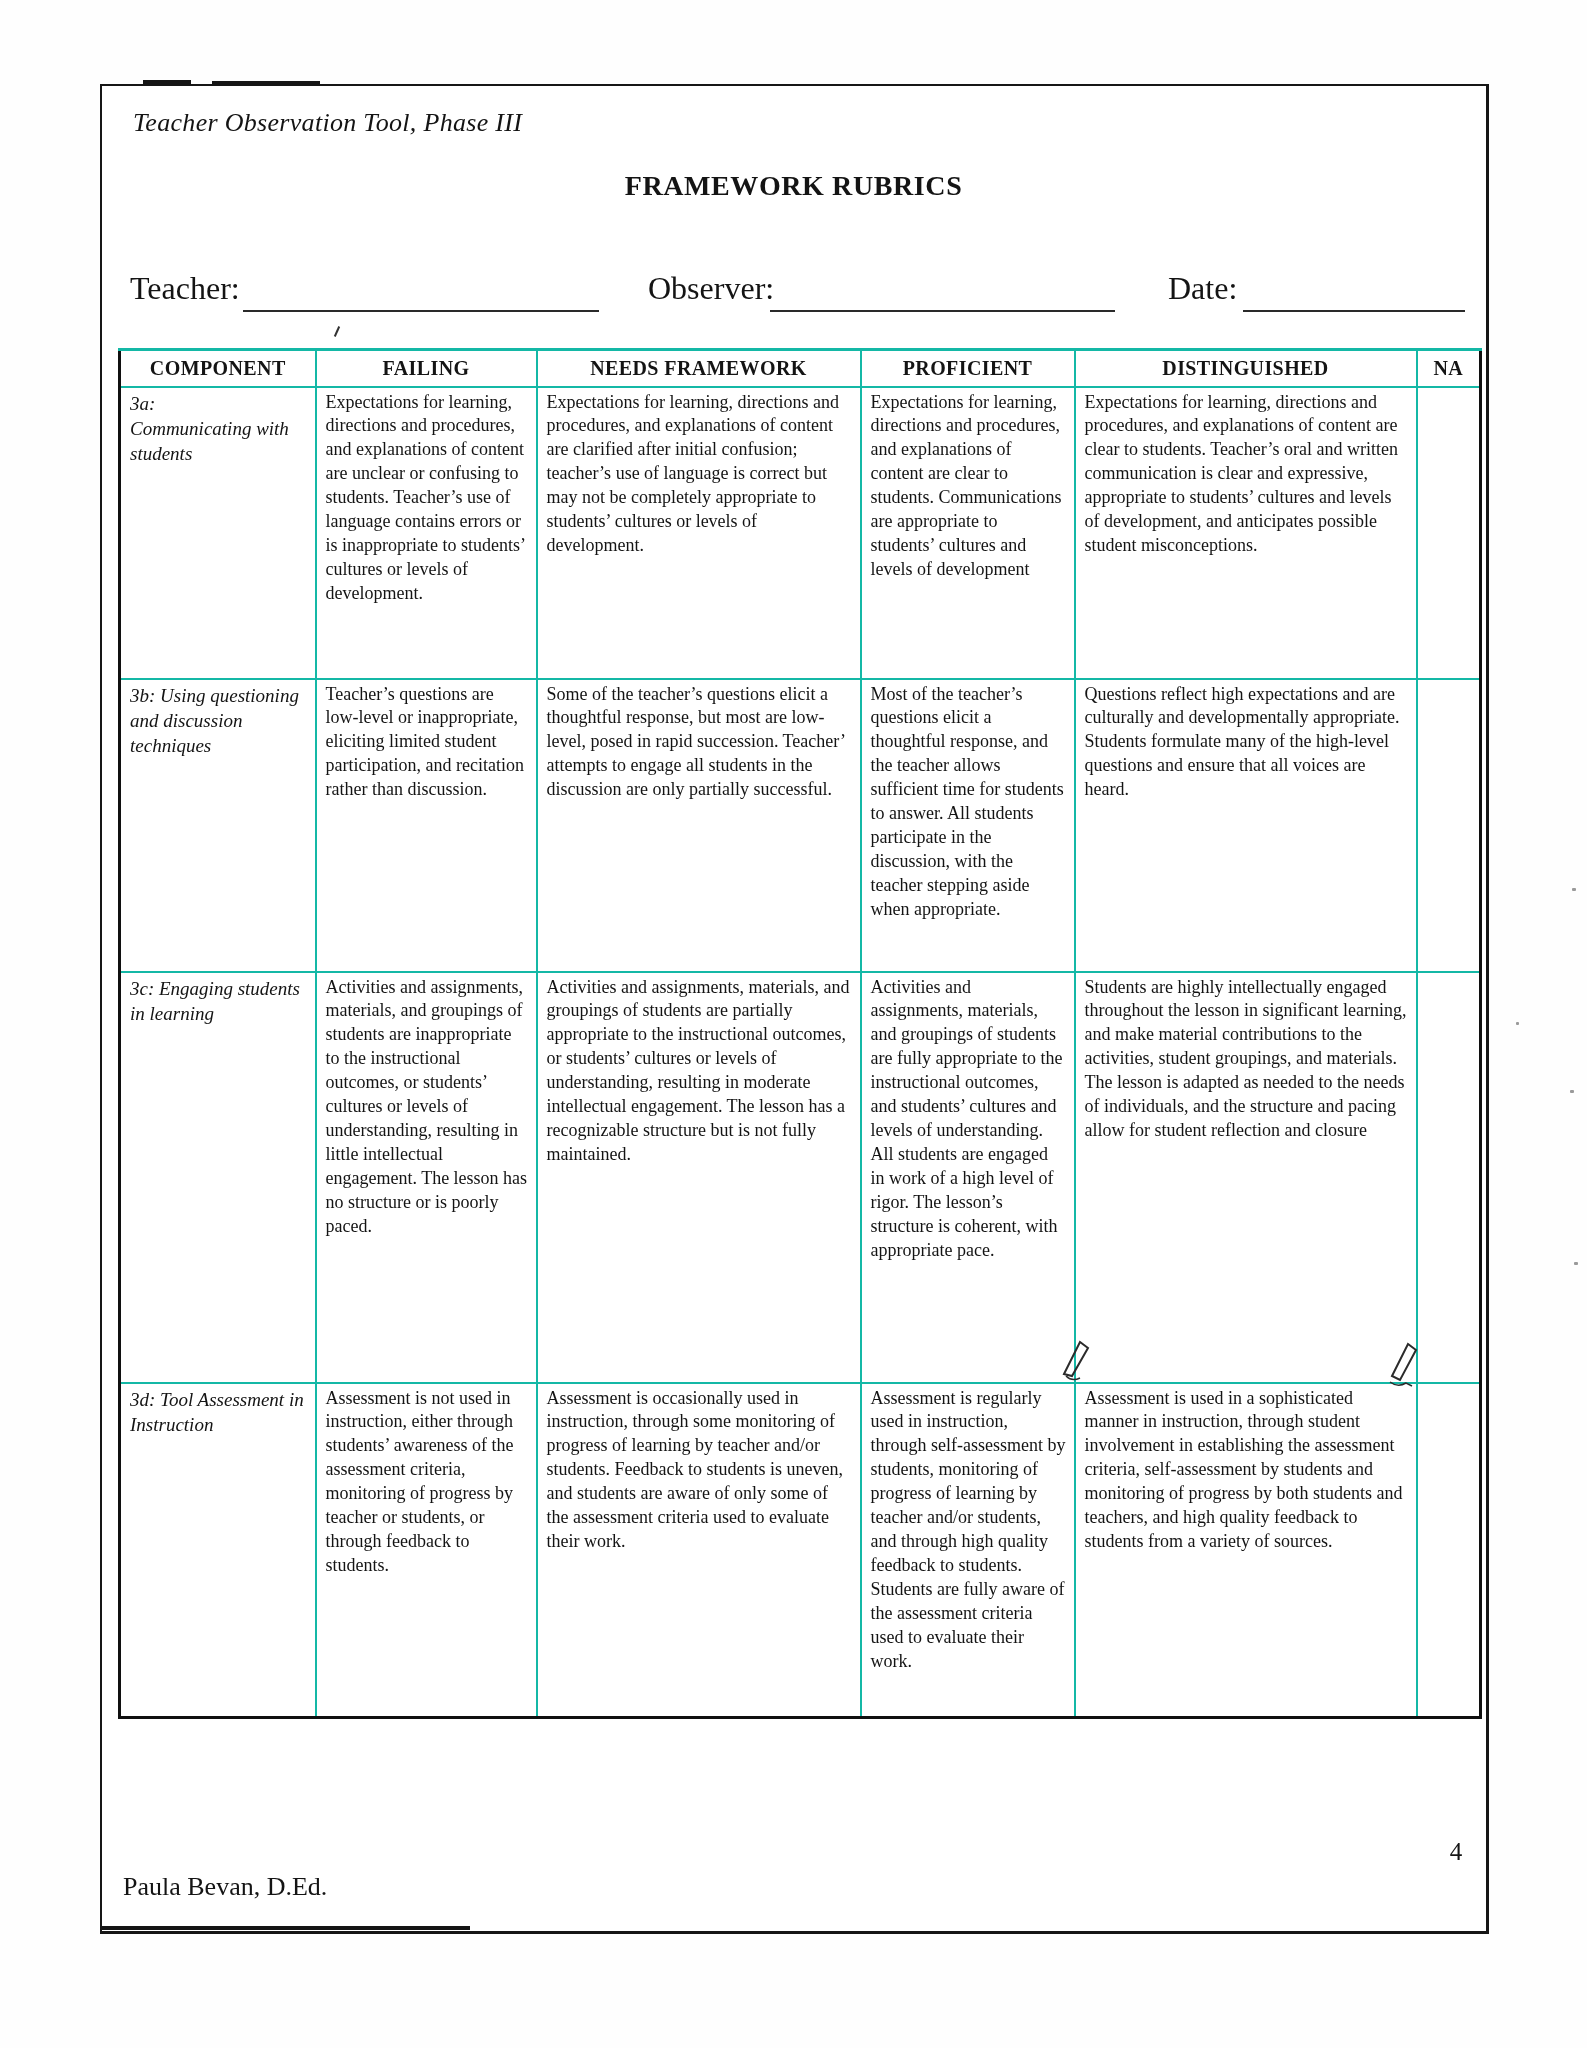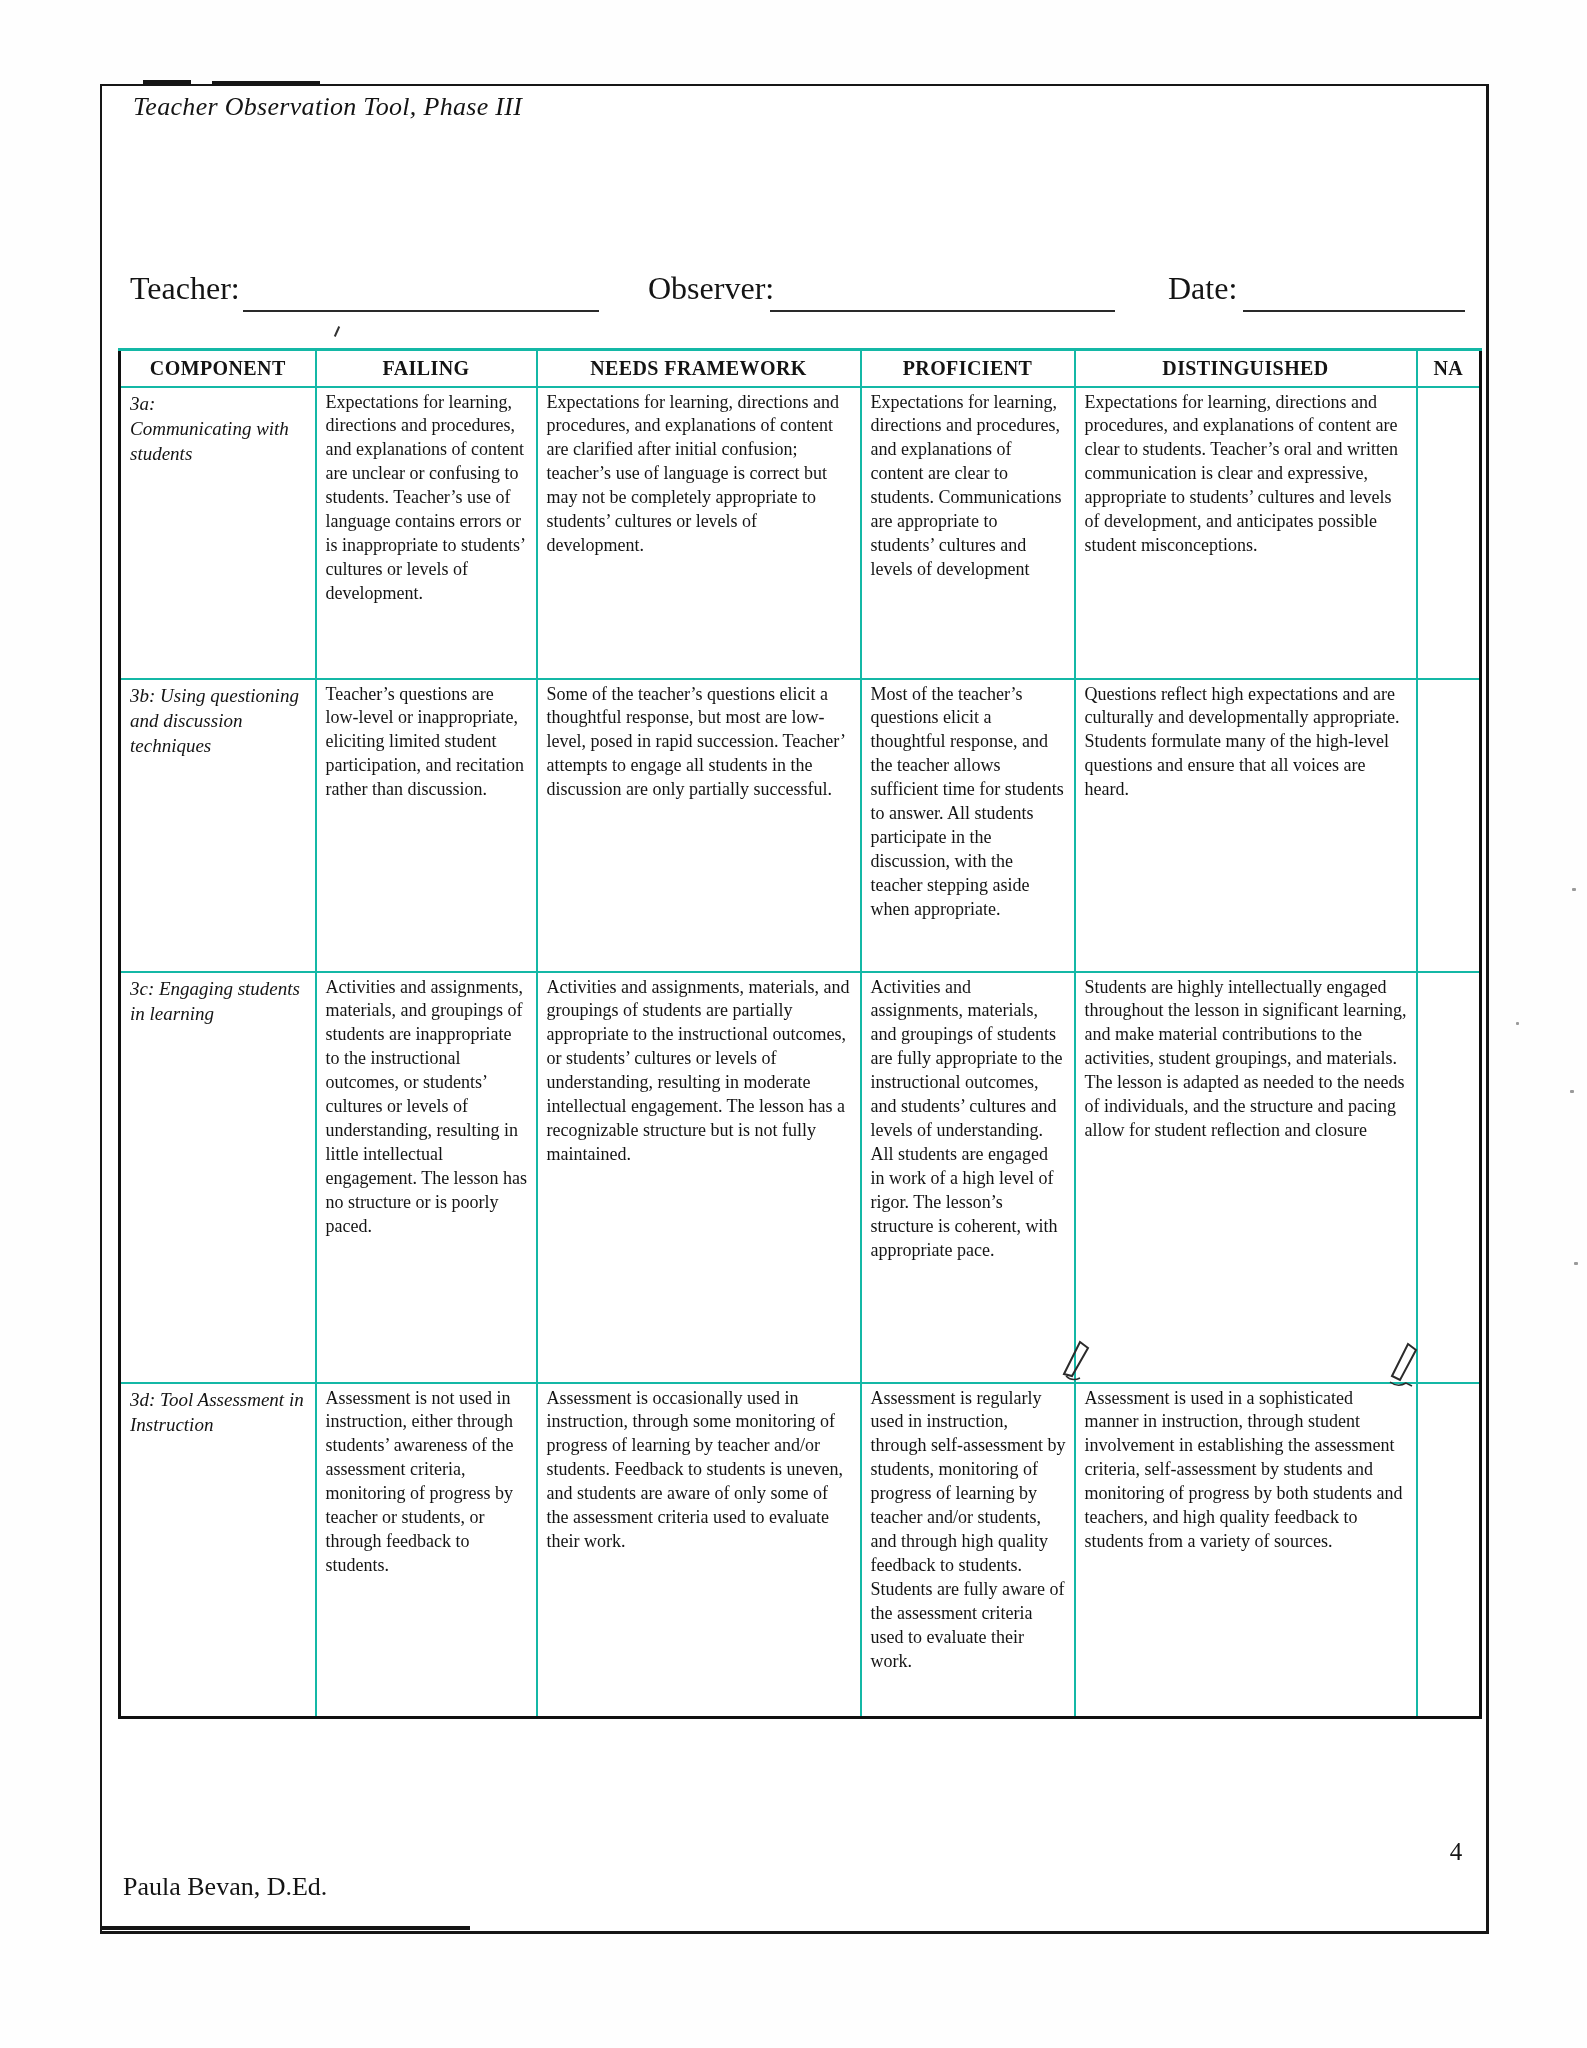--- a/index.html
+++ b/index.html
@@ -6,21 +6,21 @@
   .canvas {
     position:relative; width:1587px; height:2048px; background:#fefefe;
     font-family:"Liberation Serif", serif; color:#141414; overflow:hidden;
   }
   .frame {
     position:absolute; left:100px; top:84px; width:1384px; height:1845px;
     border:2px solid #161616; border-right-width:3px; border-bottom-width:3px;
     background:#ffffff;
   }
   .doc-header {
-    position:absolute; left:133px; top:92px; font-style:italic; font-size:26px;
+    position:absolute; left:133px; top:108px; font-style:italic; font-size:26px;
     letter-spacing:0.3px;
   }
   .title-block { position:absolute; left:100px; width:1387px; text-align:center; }
   .title { top:170px; font-size:28px; font-weight:bold; letter-spacing:0.6px; }
   .subtitle { top:207px; font-size:26px; font-weight:bold; }
   .flabel { position:absolute; top:270px; font-weight:normal; font-size:32px; }
   .fieldline { position:absolute; top:280px; height:30px; border-bottom:2px solid #2a2a2a; }
   .rubric-table {
     position:absolute; left:118px; top:348px; width:1361px;
     border-collapse:collapse; table-layout:fixed;
@@ -53,20 +53,21 @@
 </style>
 </head>
 <body>
 
 <div class="canvas">
 
   <div class="frame"></div>
 
   <div class="doc-header">Teacher Observation Tool, Phase III</div>
 
+  <div class="title-block title" style="top:170px;">FRAMEWORK RUBRICS</div>
 
   <div class="flabel" style="left:130px;">Teacher:</div>
   <div class="fieldline" style="left:243px; width:356px;"></div>
   <div class="flabel" style="left:648px;">Observer:</div>
   <div class="fieldline" style="left:770px; width:345px;"></div>
   <div class="flabel" style="left:1168px;">Date:</div>
   <div class="fieldline" style="left:1243px; width:222px;"></div>
 
   <div class="tickmark"></div>
 

